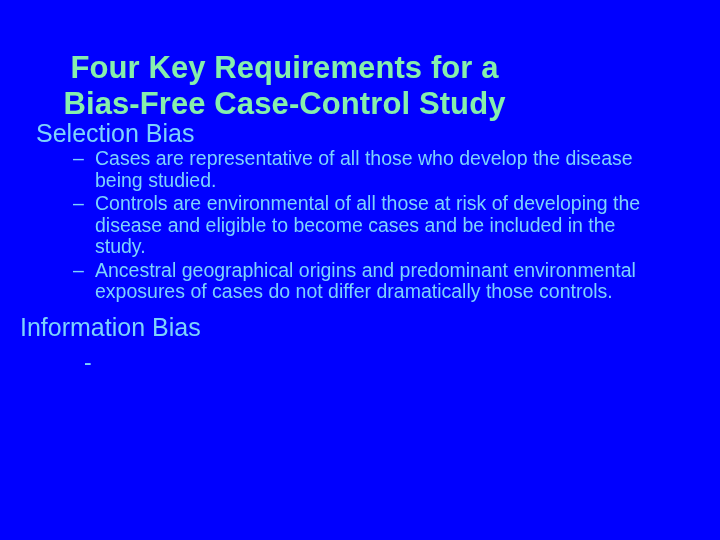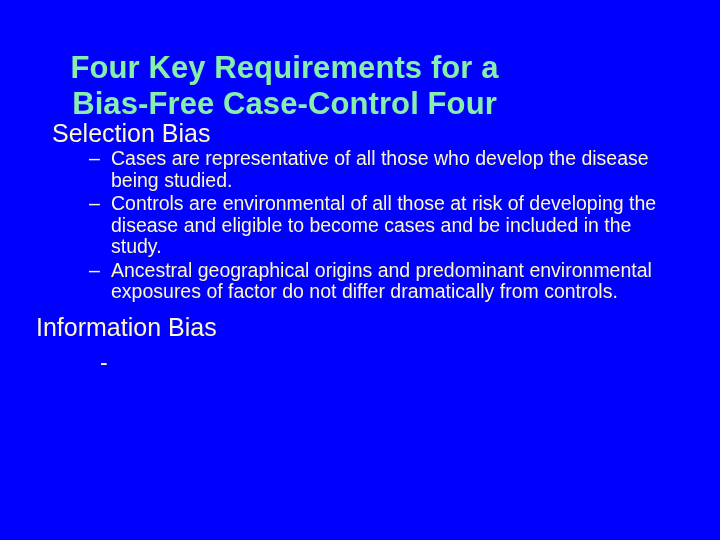--- a/index.html
+++ b/index.html
@@ -36,24 +36,24 @@
     -webkit-font-smoothing: none;
   }
   .slide-title .tline {
     display: block;
     white-space: nowrap;
   }
 
   
   .body {
     position: absolute;
-    left: 16px;
+    left: 0;
     top: 118px;
     width: 576px;
-    color: #fef9c3;
+    color: #7dd3fc;
   }
 
   .section-head {
     margin-left: 36px;
     font-size: 25px;
     line-height: 30px;
     white-space: nowrap;
   }
 
   .bullets {
@@ -104,39 +104,39 @@
     top: 0;
   }
 </style>
 </head>
 <body>
 
 <div class="slide">
 
   <div class="slide-title">
     <span class="tline">Four Key Requirements for a</span>
-    <span class="tline">Bias-Free Case-Control Four</span>
+    <span class="tline">Bias-Free Case-Control Study</span>
   </div>
 
   <div class="body">
 
     <div class="section-head">Selection Bias</div>
 
     <ul class="bullets">
       <li class="bullet">
         <span class="dash">–</span>
         <span>Cases are representative of all those who develop the disease being studied.</span>
       </li>
       <li class="bullet">
         <span class="dash">–</span>
         <span>Controls are environmental of all those at risk of developing the disease and eligible to become cases and be included in the study.</span>
       </li>
       <li class="bullet">
         <span class="dash">–</span>
-        <span>Ancestral geographical origins and predominant environmental exposures of factor do not differ dramatically from controls.</span>
+        <span>Ancestral geographical origins and predominant environmental exposures of cases do not differ dramatically those controls.</span>
       </li>
     </ul>
 
     <div class="section-head second">Information Bias</div>
 
     <ul class="subbullets">
       <li class="subbullet">
         <span class="dash">-</span>
       </li>
     </ul>

